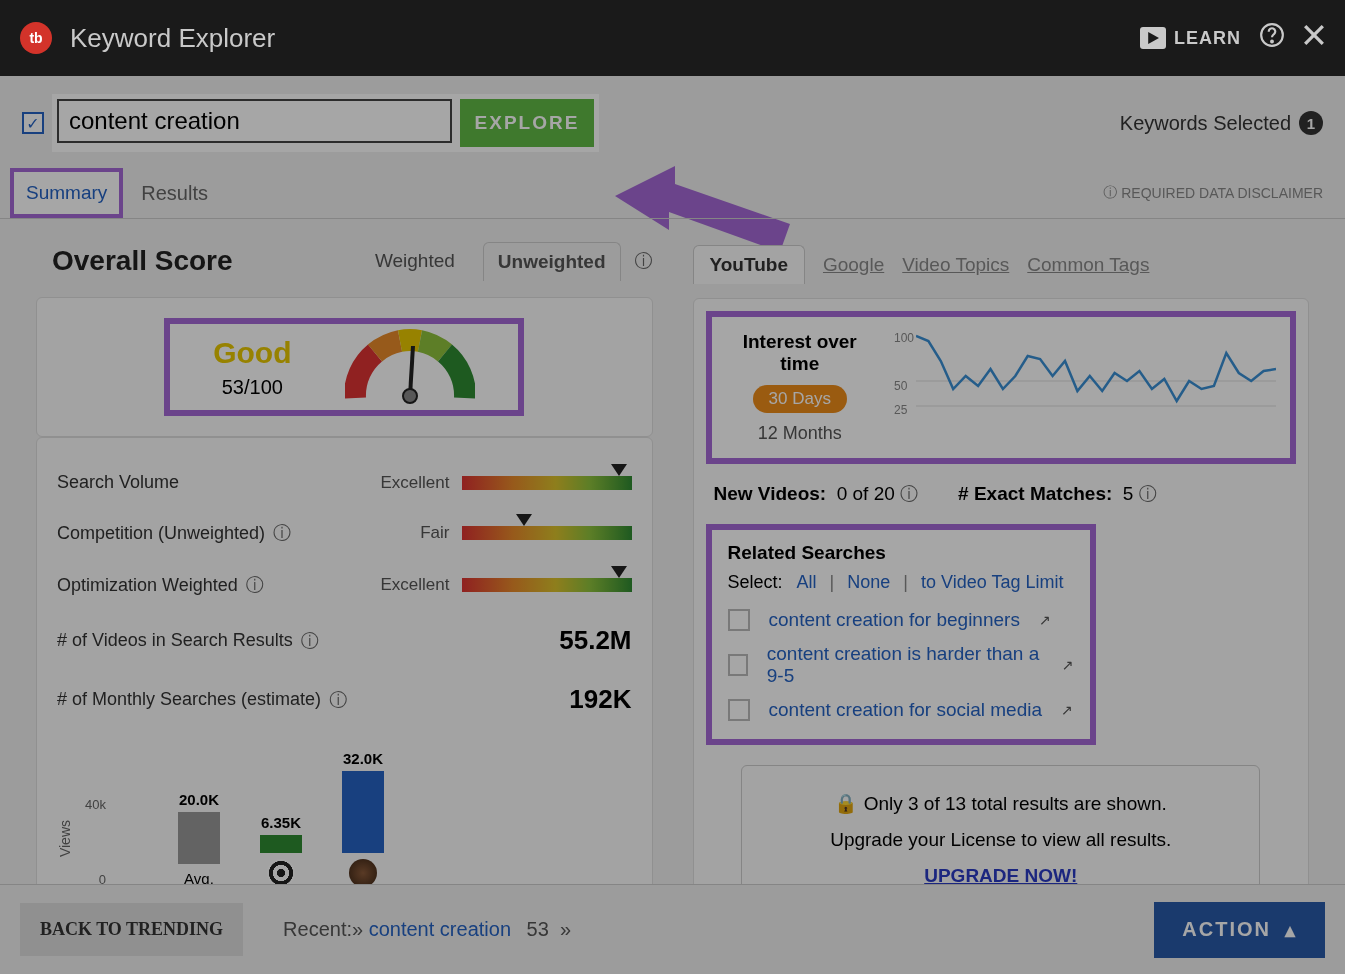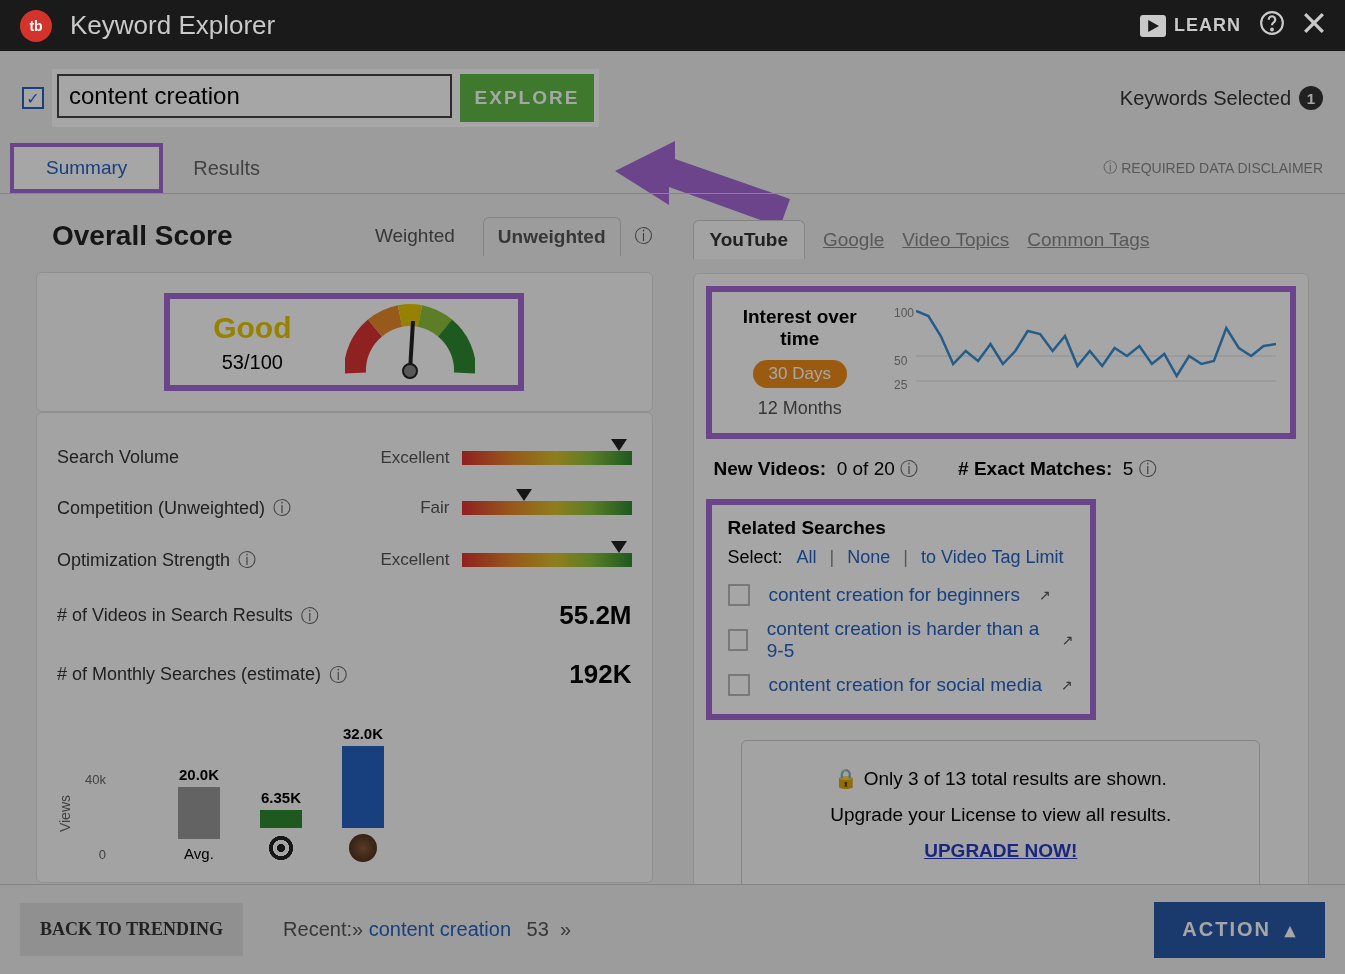--- a/index.html
+++ b/index.html
@@ -1,37 +1,37 @@
 <!DOCTYPE html>
 <html><head>
 <meta charset="utf-8">
 <style>
 * { box-sizing: border-box; margin: 0; padding: 0; }
 body { font-family: Arial, Helvetica, sans-serif; background: #f0f0f0; width: 1345px; height: 974px; position: relative; }
 
 .overlay { position: absolute; inset: 0; background: rgba(0,0,0,0.35); z-index: 1; }
-.header { background: #1a1a1a; height: 51px; display: flex; align-items: center; padding: 0 20px; position: relative; z-index: 2; }
+.header { background: #1a1a1a; height: 76px; display: flex; align-items: center; padding: 0 20px; position: relative; z-index: 2; }
 .logo { width: 32px; height: 32px; background: #d3332a; border-radius: 50%; display: flex; align-items: center; justify-content: center; color: #fff; font-weight: bold; font-size: 14px; margin-right: 18px; }
 .app-title { color: #c9c9c9; font-size: 26px; font-weight: 500; }
 .header-right { margin-left: auto; display: flex; align-items: center; gap: 18px; }
 .learn-btn { display: flex; align-items: center; gap: 8px; color: #c9c9c9; font-size: 18px; font-weight: bold; letter-spacing: 1px; }
 .play-icon-box { width: 26px; height: 22px; background: #c9c9c9; border-radius: 3px; display: flex; align-items: center; justify-content: center; }
 .help-icon, .close-icon { color: #c9c9c9; font-size: 24px; cursor: pointer; }
 
 .toolbar { background: #f0f0f0; padding: 18px 22px 6px; display: flex; align-items: center; position: relative; z-index: 0; }
 .checkbox-main { width: 22px; height: 22px; border: 2px solid #2563c4; background: #fff; display: flex; align-items: center; justify-content: center; color: #2563c4; font-size: 16px; margin-right: 8px; }
 .search-wrap { display: flex; border: 5px solid #fff; background: #fff; position: relative; z-index: 5; }
 .search-box { width: 395px; height: 44px; border: 2px solid #444; background: #fff; font-size: 24px; padding: 0 10px; outline: none; }
 .explore-btn { width: 134px; height: 48px; background: #62bb46; color: #fff; font-size: 19px; font-weight: bold; letter-spacing: 2px; border: none; margin-left: 8px; cursor: pointer; }
 .arrow-annot { position: absolute; left: 615px; top: 80px; z-index: 5; }
 .keywords-selected { margin-left: auto; display: flex; align-items: center; gap: 8px; font-size: 20px; color: #333; }
 .count-badge { width: 24px; height: 24px; background: #333; color: #fff; border-radius: 50%; display: flex; align-items: center; justify-content: center; font-size: 15px; font-weight: bold; }
 
 .tabs-row { display: flex; align-items: center; padding: 10px 10px 0; border-bottom: 1px solid #ccc; position: relative; z-index: 0; }
-.tab-summary { border: 4px solid #a569d6; background: #fff; color: #2563c4; padding: 10px 32px; font-size: 19px; position: relative; z-index: 5; margin-right: 16px; }
+.tab-summary { border: 4px solid #a569d6; background: #fff; color: #2563c4; padding: 10px 12px; font-size: 19px; position: relative; z-index: 5; margin-right: 4px; }
 .tab-results { color: #666; font-size: 20px; padding: 10px 14px; }
 .disclaimer { margin-left: auto; color: #888; font-size: 14px; padding: 10px 12px; display: flex; align-items: center; gap: 4px; }
 
 .content { display: flex; gap: 40px; padding: 16px 36px; position: relative; z-index: 0; }
 .col { flex: 1; }
 
 .section-title { font-size: 28px; font-weight: bold; margin: 10px 16px; color: #222; }
 .toggle-row { display: flex; align-items: center; gap: 14px; margin-bottom: 10px; }
 .toggle-row .section-title { margin-right: auto; }
 .toggle-tab { padding: 8px 14px; font-size: 19px; color: #555; }
@@ -190,21 +190,21 @@
             <span>Competition (Unweighted)</span>
             <span class="help-q">ⓘ</span>
           </div>
         <div class="analysis-val">Fair</div>
         <div class="analysis-bar">
             <div class="marker" style="left:32%"></div>
           </div>
       </div>
       <div class="analysis-row">
         <div class="analysis-label">
-            <span>Optimization Strength</span>
+            <span>Optimization Weighted</span>
             <span class="help-q">ⓘ</span>
           </div>
         <div class="analysis-val">Excellent</div>
         <div class="analysis-bar">
             <div class="marker" style="left:88%"></div>
           </div>
       </div>
       <div class="analysis-row">
         <div class="analysis-label">
             <span># of Videos in Search Results</span>

